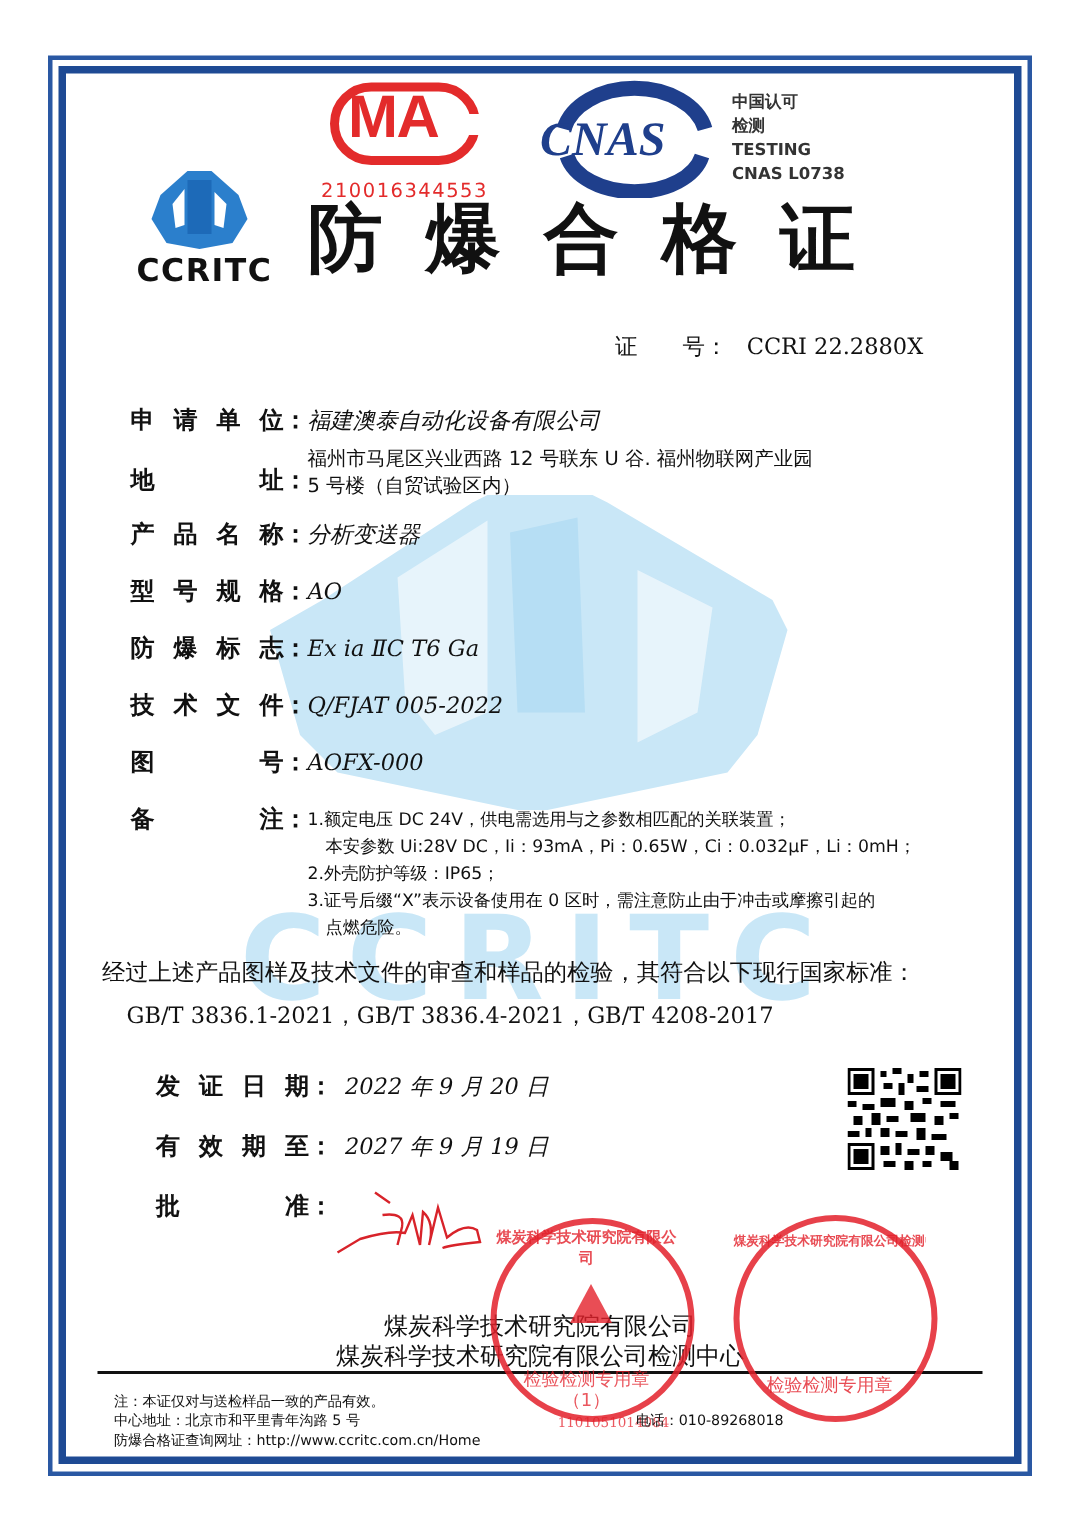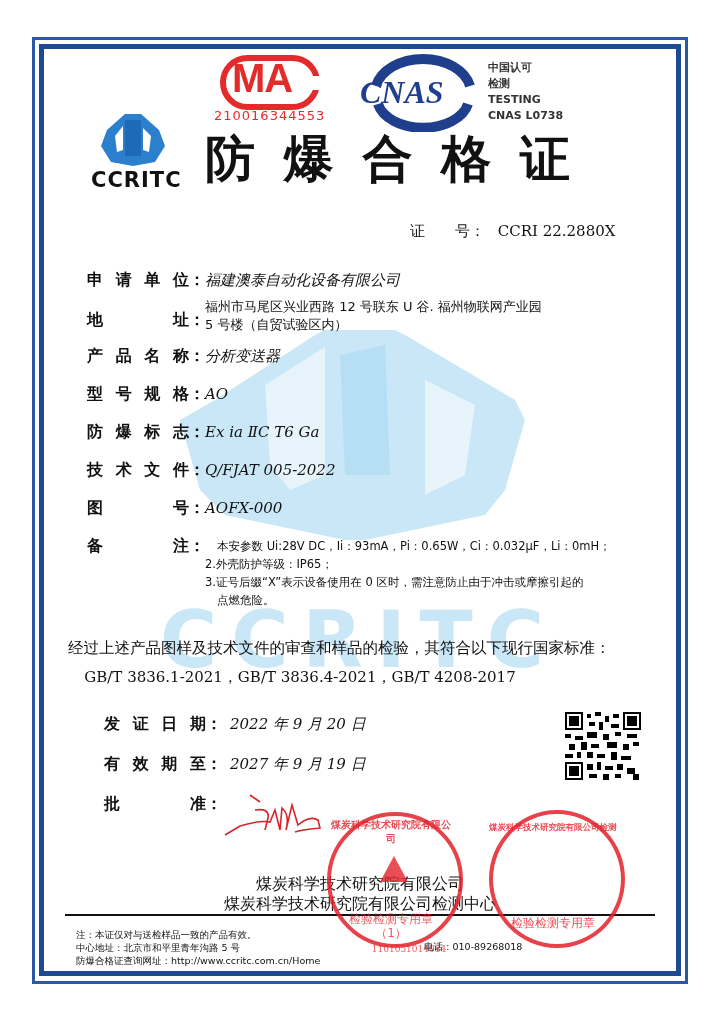--- a/index.html
+++ b/index.html
@@ -37,21 +37,21 @@
   <path d="M12 20 L30 4 L46 4 L64 20 L70 36 L60 52 L38 56 L16 52 L6 36 Z" fill="#2b7fcc"></path>
   <path d="M20 26 L28 16 L28 40 L22 42 Z" fill="#fff"></path>
   <path d="M48 18 L56 26 L54 42 L48 40 Z" fill="#fff"></path>
   <rect x="30" y="10" width="16" height="36" fill="#1d6ab8"></rect>
 </svg>
 <div class="abs bold" style="left:91px;top:168px;font-size:21px;letter-spacing:1px;font-family:'DejaVu Sans',sans-serif;">CCRITC</div>
 
 <div class="abs" style="left:220px;top:55px;width:100px;height:55px;border:6px solid #e32b2b;border-radius:30px;box-sizing:border-box;"></div>
 <div class="abs" style="left:305px;top:76px;width:22px;height:14px;background:#fff;"></div>
 <div class="abs bold" style="left:232px;top:56px;font-size:40px;color:#e32b2b;font-family:'Liberation Sans',sans-serif;letter-spacing:-1px;">MA</div>
-<div class="abs" style="left:214px;top:108px;font-size:13px;color:#e32b2b;letter-spacing:1px;font-family:'DejaVu Sans',sans-serif;">210016344553</div>
+<div class="abs" style="left:214px;top:120px;font-size:13px;color:#e32b2b;letter-spacing:1px;font-family:'DejaVu Sans',sans-serif;">210016344553</div>
 
 <svg class="abs" style="left:368px;top:52px;" width="110" height="80" viewBox="0 0 110 80">
   <path d="M8 34 A48 34 0 0 1 102 34" fill="none" stroke="#1f3f8c" stroke-width="10"></path>
   <path d="M10 52 A46 30 0 0 0 100 52" fill="none" stroke="#1f3f8c" stroke-width="10"></path>
 </svg>
 <div class="abs bold" style="left:360px;top:74px;font-size:32px;font-style:italic;color:#1f3f8c;font-family:'Liberation Serif',serif;">CNAS</div>
 <div class="abs" style="left:488px;top:60px;font-size:11px;line-height:16px;color:#333;font-family:'DejaVu Sans',sans-serif;font-weight:bold;">
   <div>中国认可</div>
   <div>检测</div>
   <div>TESTING</div>
@@ -140,20 +140,21 @@
   <div class="val">AOFX-000</div>
 </div>
 
 <div class="row" style="top:536px;">
   <div class="lbl">
       <span>备</span>
       <span>注：</span>
     </div>
 </div>
 <div class="abs" style="left:205px;top:537px;">
+  <div class="note-line">1.额定电压 DC 24V，供电需选用与之参数相匹配的关联装置；</div>
   <div class="note-line" style="padding-left:12px;">本安参数 Ui:28V DC，Ii：93mA，Pi：0.65W，Ci：0.032μF，Li：0mH；</div>
   <div class="note-line">2.外壳防护等级：IP65；</div>
   <div class="note-line">3.证号后缀“X”表示设备使用在 0 区时，需注意防止由于冲击或摩擦引起的</div>
   <div class="note-line" style="padding-left:12px;">点燃危险。</div>
 </div>
 
 <div class="abs cjk" style="left:68px;top:638px;width:590px;font-size:15.5px;white-space:nowrap;">经过上述产品图样及技术文件的审查和样品的检验，其符合以下现行国家标准：</div>
 <div class="abs" style="left:0;top:668px;width:600px;text-align:center;font-size:15px;">GB/T 3836.1-2021，GB/T 3836.4-2021，GB/T 4208-2017</div>
 
 <div class="row" style="top:714px;left:104px;">

